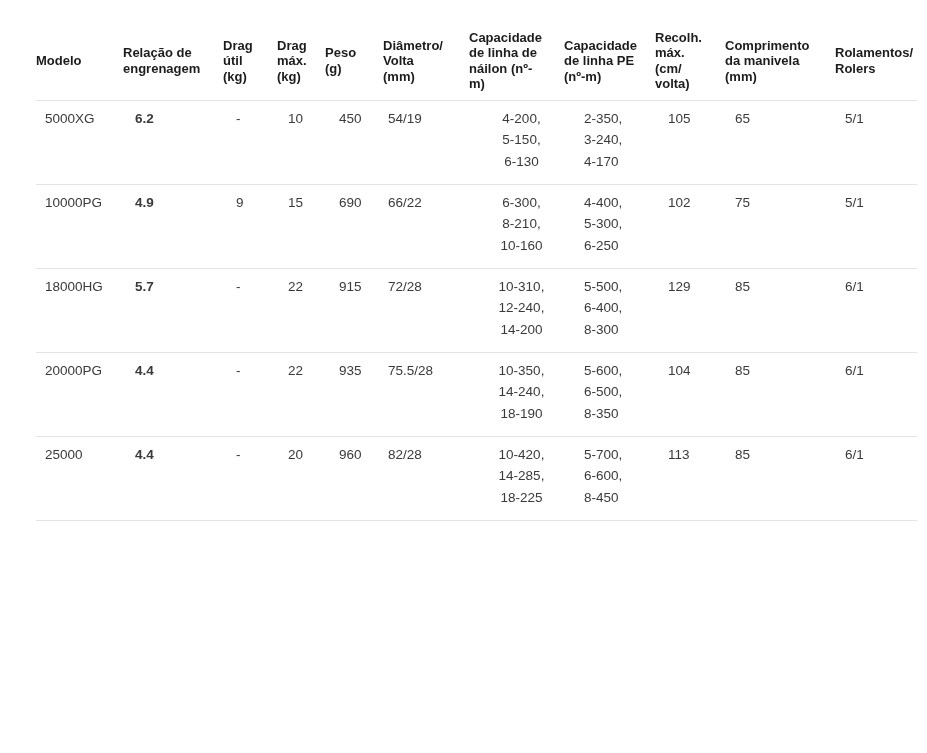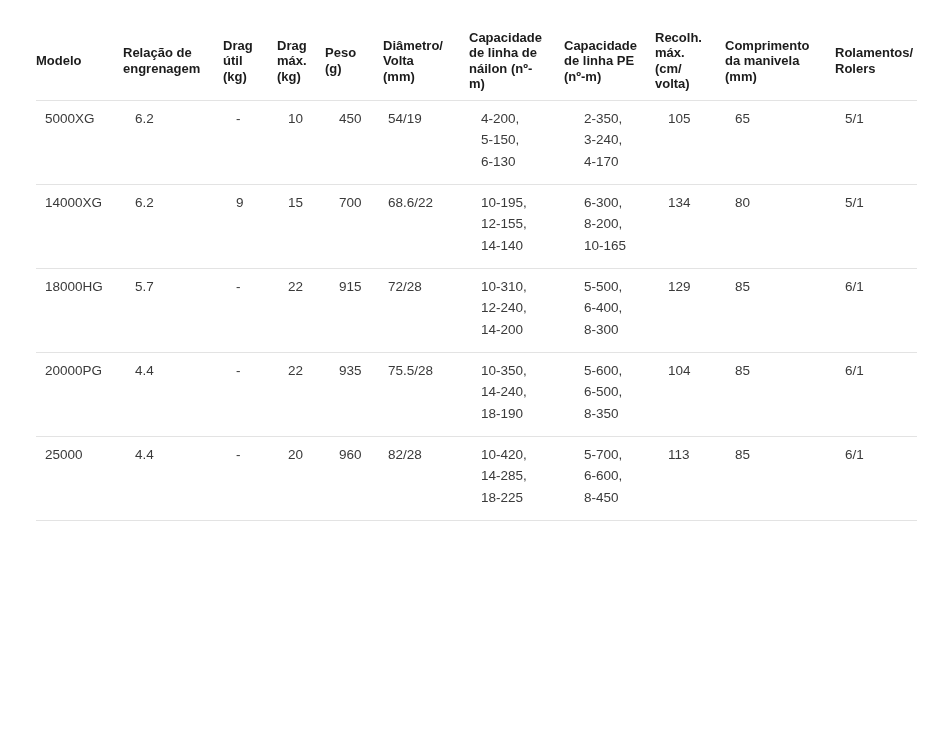--- a/index.html
+++ b/index.html
@@ -47,26 +47,26 @@
     text-align: left;
     vertical-align: top;
     height: 84px;
     box-sizing: border-box;
     padding: 7px 2px 0 11px;
     border-bottom: 1px solid #e3e3e3;
     white-space: pre-line;
   }
   
   table.spec-table td:nth-child(1)  { padding-left: 9px; }
-  table.spec-table td:nth-child(2)  { padding-left: 12px; }
+  table.spec-table td:nth-child(2)  { padding-left: 12px; font-weight: bold; }
   table.spec-table td:nth-child(3)  { padding-left: 13px; }
   table.spec-table td:nth-child(4)  { padding-left: 11px; }
   table.spec-table td:nth-child(5)  { padding-left: 14px; }
   table.spec-table td:nth-child(6)  { padding-left: 5px; }
-  table.spec-table td:nth-child(7)  { padding-left: 12px; }
+  table.spec-table td:nth-child(7)  { padding-left: 12px; text-align: center; }
   table.spec-table td:nth-child(8)  { padding-left: 20px; }
   table.spec-table td:nth-child(9)  { padding-left: 13px; margin-top: 16px; }
   table.spec-table td:nth-child(10) { padding-left: 10px; margin-top: 40px; }
   table.spec-table td:nth-child(11) { padding-left: 10px; }
 </style>
 </head>
 <body>
 
 <div class="page">
   <table class="spec-table">
@@ -129,34 +129,34 @@
 5-150,
 6-130</td>
         <td>2-350,
 3-240,
 4-170</td>
         <td>105</td>
         <td>65</td>
         <td>5/1</td>
       </tr>
       <tr>
-        <td>14000XG</td>
-        <td>6.2</td>
+        <td>10000PG</td>
+        <td>4.9</td>
         <td>9</td>
         <td>15</td>
-        <td>700</td>
-        <td>68.6/22</td>
-        <td>10-195,
-12-155,
-14-140</td>
+        <td>690</td>
+        <td>66/22</td>
         <td>6-300,
-8-200,
-10-165</td>
-        <td>134</td>
-        <td>80</td>
+8-210,
+10-160</td>
+        <td>4-400,
+5-300,
+6-250</td>
+        <td>102</td>
+        <td>75</td>
         <td>5/1</td>
       </tr>
       <tr>
         <td>18000HG</td>
         <td>5.7</td>
         <td>-</td>
         <td>22</td>
         <td>915</td>
         <td>72/28</td>
         <td>10-310,

